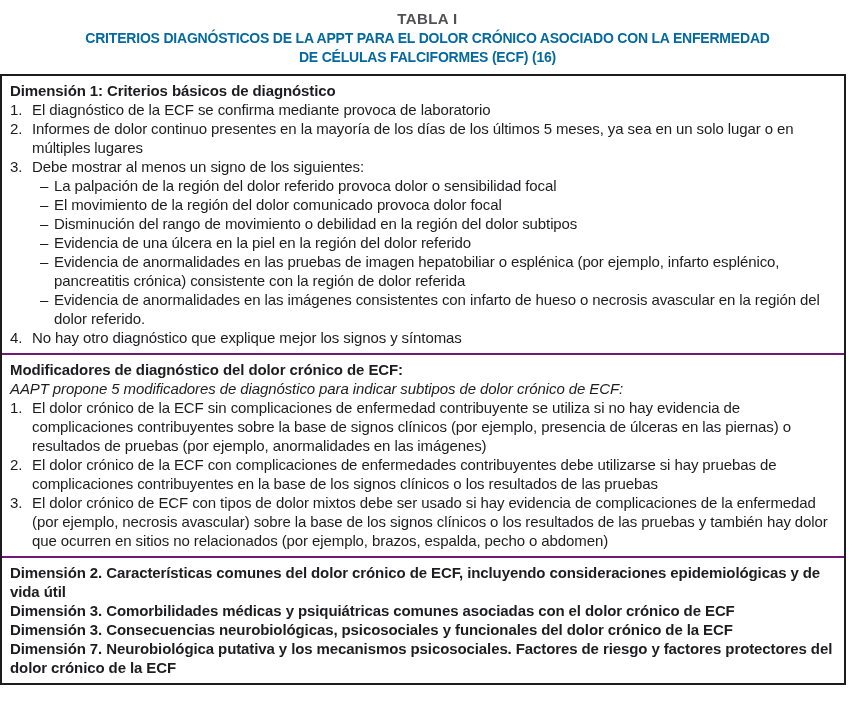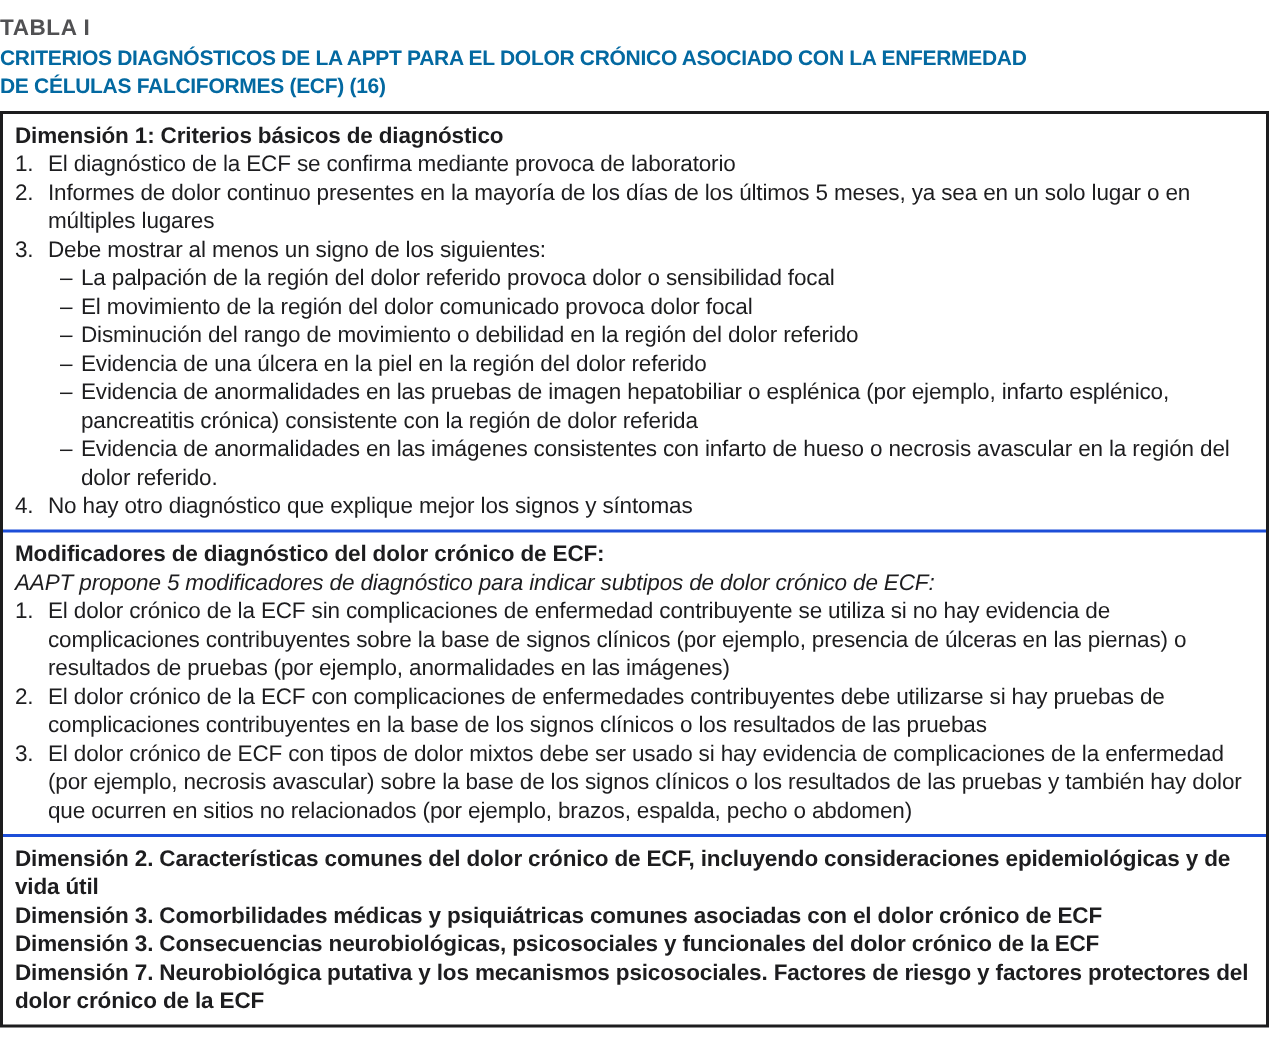--- a/index.html
+++ b/index.html
@@ -10,20 +10,21 @@
   .page {
     width: 855px;
     height: 708px;
     box-sizing: border-box;
     padding-top: 9px;
     background: #ffffff;
     font-family: "Liberation Sans", sans-serif;
     overflow: hidden;
   }
   .title-block {
+    text-align: center;
     font-weight: bold;
   }
   .title-label {
     font-size: 15px;
     line-height: 20px;
     color: #515153;
     letter-spacing: 0.4px;
   }
   .title-caption {
     font-size: 14px;
@@ -38,21 +39,21 @@
     box-sizing: border-box;
   }
   .sec {
     padding: 5px 8px 6px 8px;
     font-size: 15px;
     line-height: 19px;
     color: #1d1d1f;
     letter-spacing: -0.1px;
   }
   .sec + .sec {
-    border-top: 2px solid #1d4ed8;
+    border-top: 2px solid #701a75;
   }
   .sec-heading {
     font-weight: bold;
   }
   .intro {
     font-style: italic;
   }
   .row {
     display: flex;
   }
@@ -106,21 +107,21 @@
       <div class="row sub">
         <span class="marker">–</span>
         <span class="txt">La palpación de la región del dolor referido provoca dolor o sensibilidad focal</span>
       </div>
       <div class="row sub">
         <span class="marker">–</span>
         <span class="txt">El movimiento de la región del dolor comunicado provoca dolor focal</span>
       </div>
       <div class="row sub">
         <span class="marker">–</span>
-        <span class="txt">Disminución del rango de movimiento o debilidad en la región del dolor referido</span>
+        <span class="txt">Disminución del rango de movimiento o debilidad en la región del dolor subtipos</span>
       </div>
       <div class="row sub">
         <span class="marker">–</span>
         <span class="txt">Evidencia de una úlcera en la piel en la región del dolor referido</span>
       </div>
       <div class="row sub">
         <span class="marker">–</span>
         <span class="txt">Evidencia de anormalidades en las pruebas de imagen hepatobiliar o esplénica (por ejemplo, infarto esplénico, pancreatitis crónica) consistente con la región de dolor referida</span>
       </div>
       <div class="row sub">

